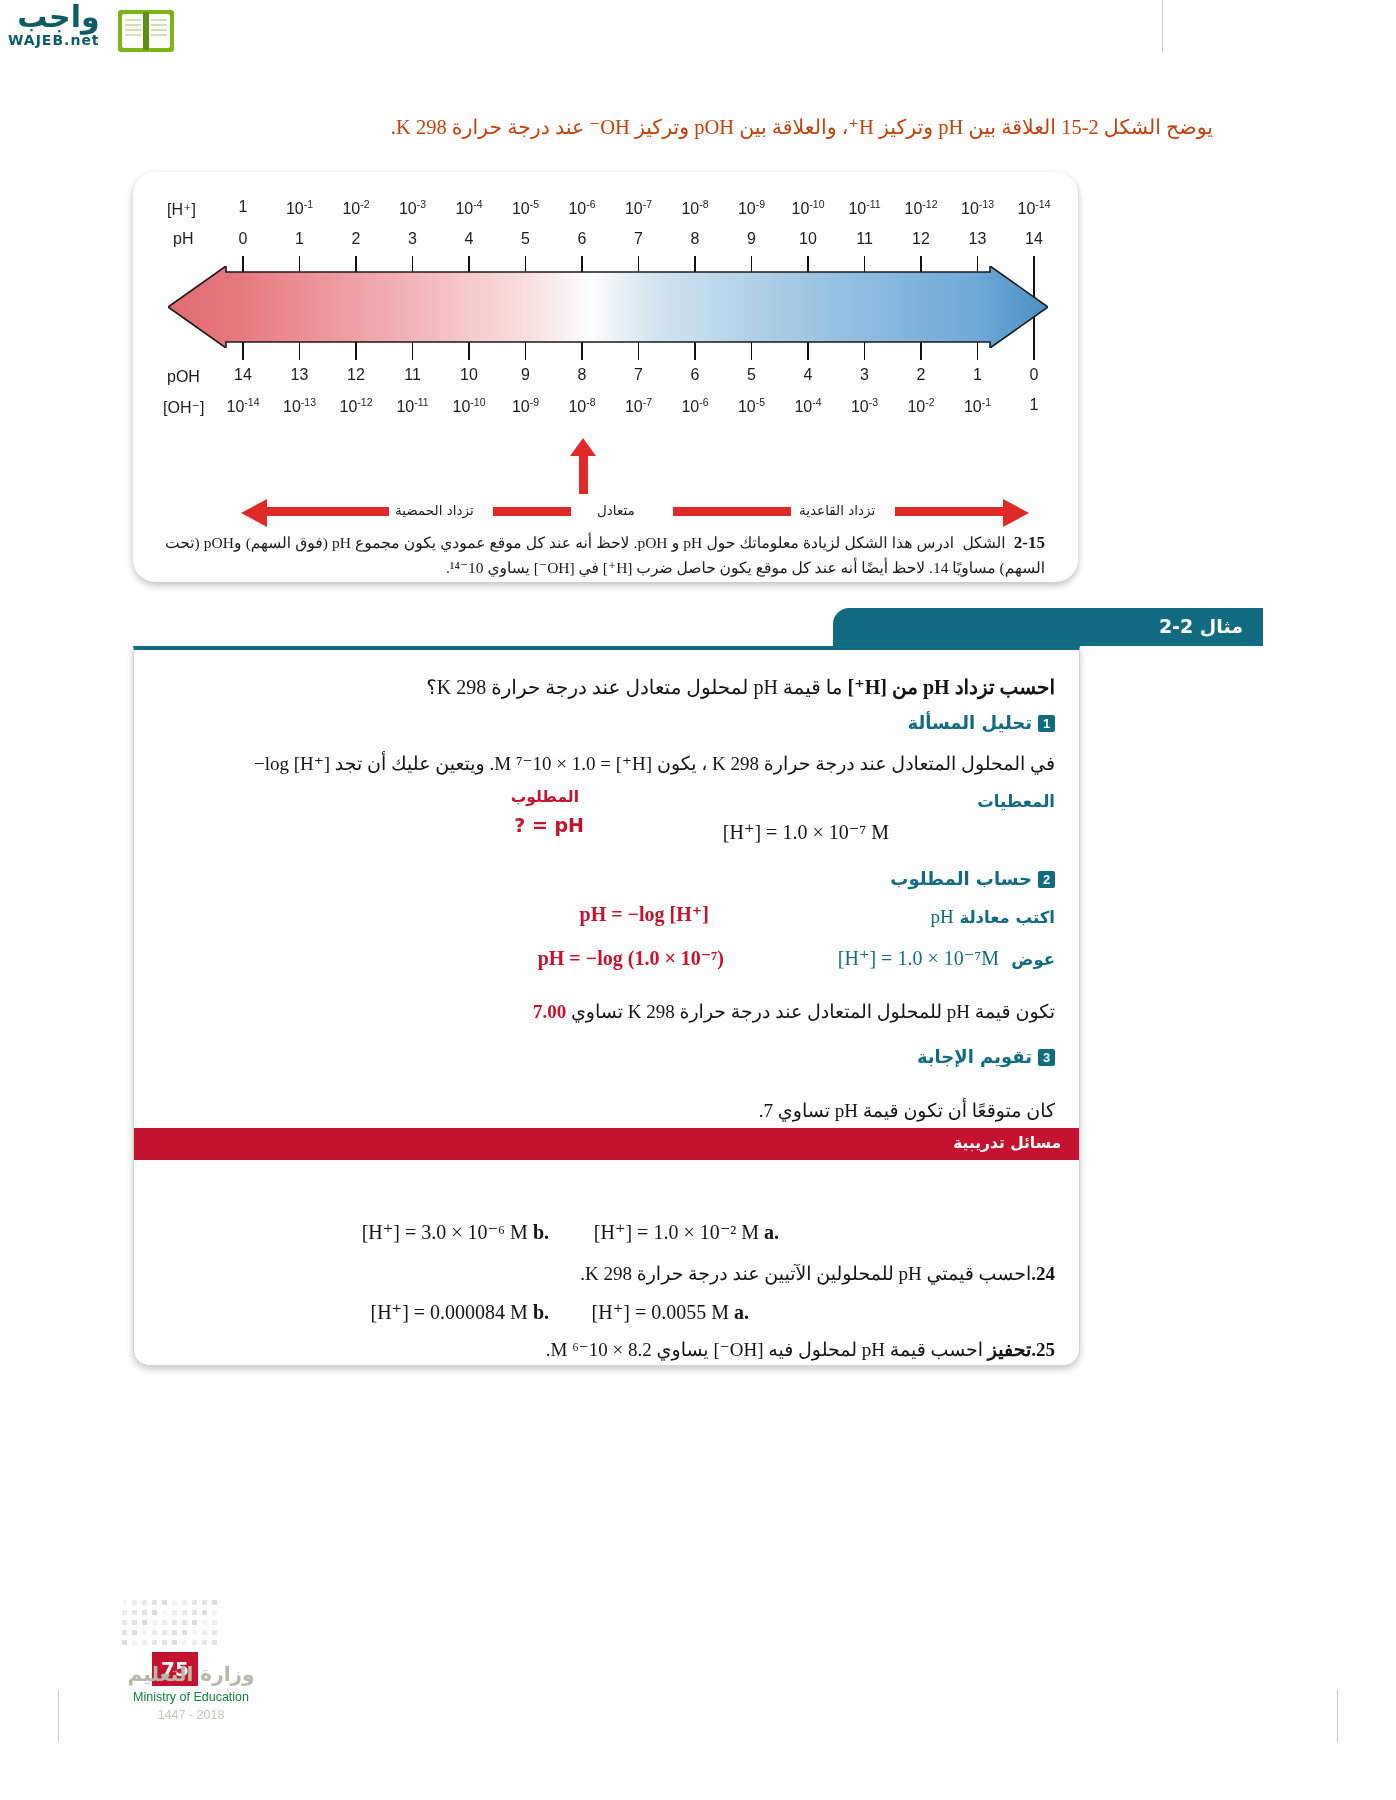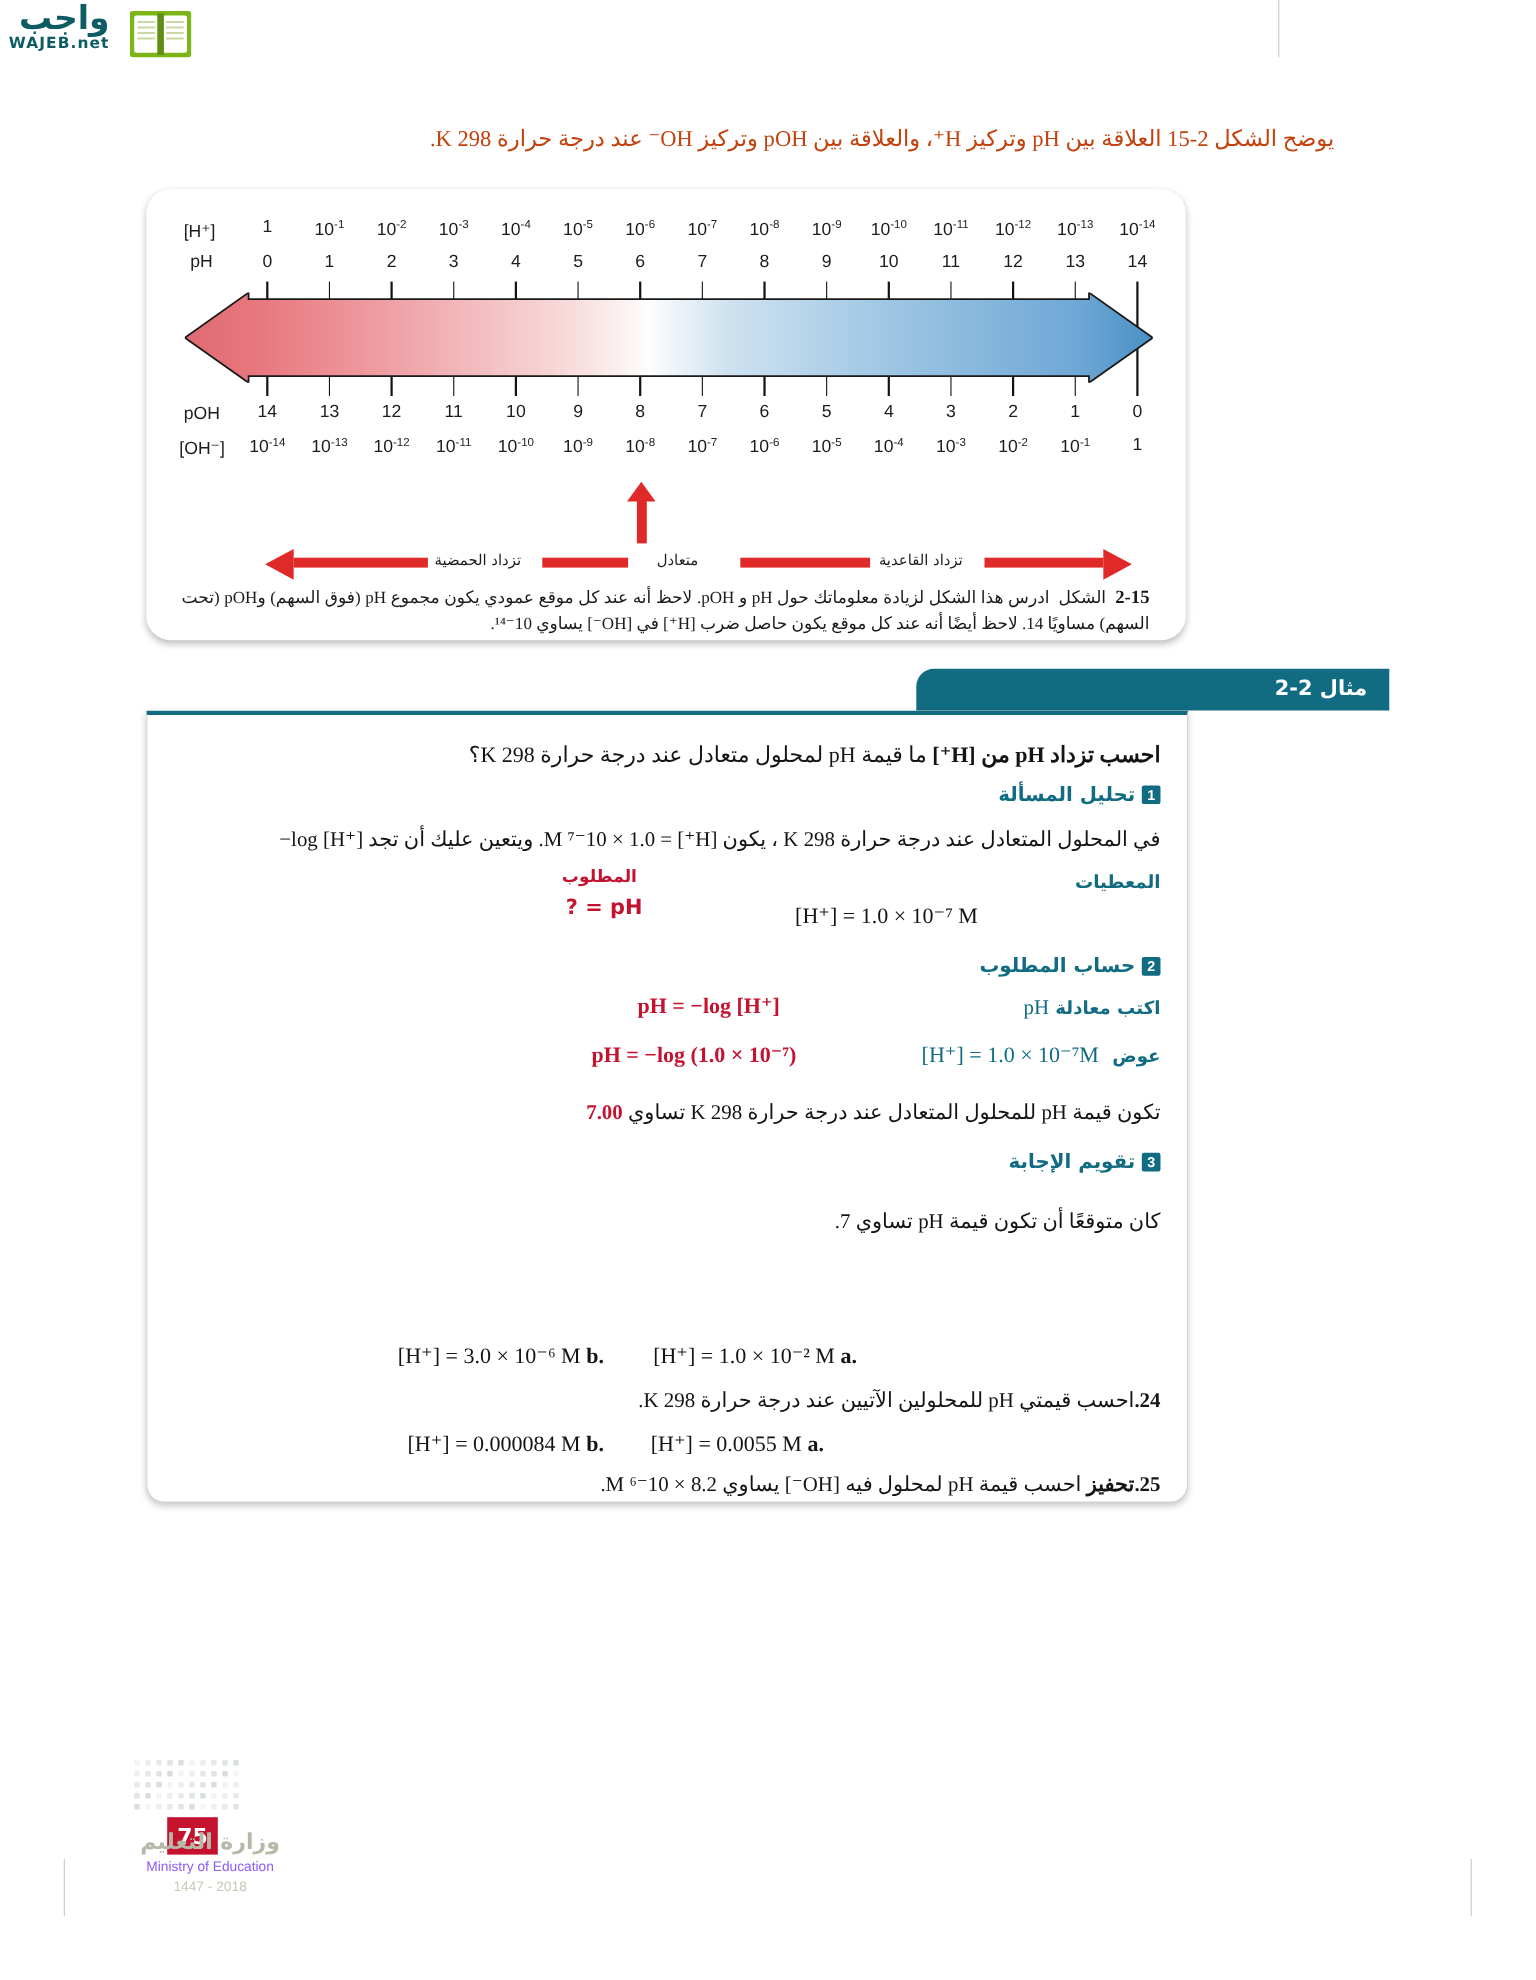--- a/index.html
+++ b/index.html
@@ -187,21 +187,21 @@
 
   
   #footer{position:absolute;left:60px;bottom:70px;width:230px;height:130px;}
   .ministry-ar{
     position:absolute;left:36px;top:62px;width:190px;text-align:center;
     direction:rtl;font-family:"DejaVu Sans",sans-serif;
     font-size:20px;color:#b8b8a8;font-weight:bold;
   }
   .ministry-en{
     position:absolute;left:36px;top:90px;width:190px;text-align:center;
-    font-family:"Liberation Sans",sans-serif;font-size:12.5px;color:#8b5cf6;
+    font-family:"Liberation Sans",sans-serif;font-size:12.5px;color:#15803d;
   }
   .ministry-year{
     position:absolute;left:36px;top:108px;width:190px;text-align:center;
     font-family:"Liberation Sans",sans-serif;font-size:12.5px;color:#c7c7b8;
   }
   #page-num{
     position:absolute;left:92px;top:52px;width:46px;height:34px;
     background:#C4122F;color:#fff;text-align:center;line-height:34px;
     font-family:"DejaVu Sans",sans-serif;font-size:20px;font-weight:bold;
   }
@@ -426,20 +426,23 @@
   <div class="body-line" style="right:24px;top:348px;width:880px;">
     <span>تكون قيمة pH للمحلول المتعادل عند درجة حرارة 298 K تساوي</span>
     <b class="red">7.00</b>
   </div>
 
   <div class="step-head" style="right:24px;top:396px;">
     <span class="step-num">3</span><span>تقويم الإجابة</span>
   </div>
   <div class="body-line" style="right:24px;top:432px;width:880px;margin-top:15px;">كان متوقعًا أن تكون قيمة pH تساوي 7.</div>
 
+  <div id="practice-strip">
+    <div class="lbl">مسائل تدريبية</div>
+  </div>
 
   <div class="math" style="right:300px;top:570px;">
     <span>[H⁺] = 1.0 × 10⁻² M</span>
     <b>a.</b>
   </div>
   <div class="math" style="right:530px;top:570px;">
     <span>[H⁺] = 3.0 × 10⁻⁶ M</span>
     <b>b.</b>
   </div>
 

